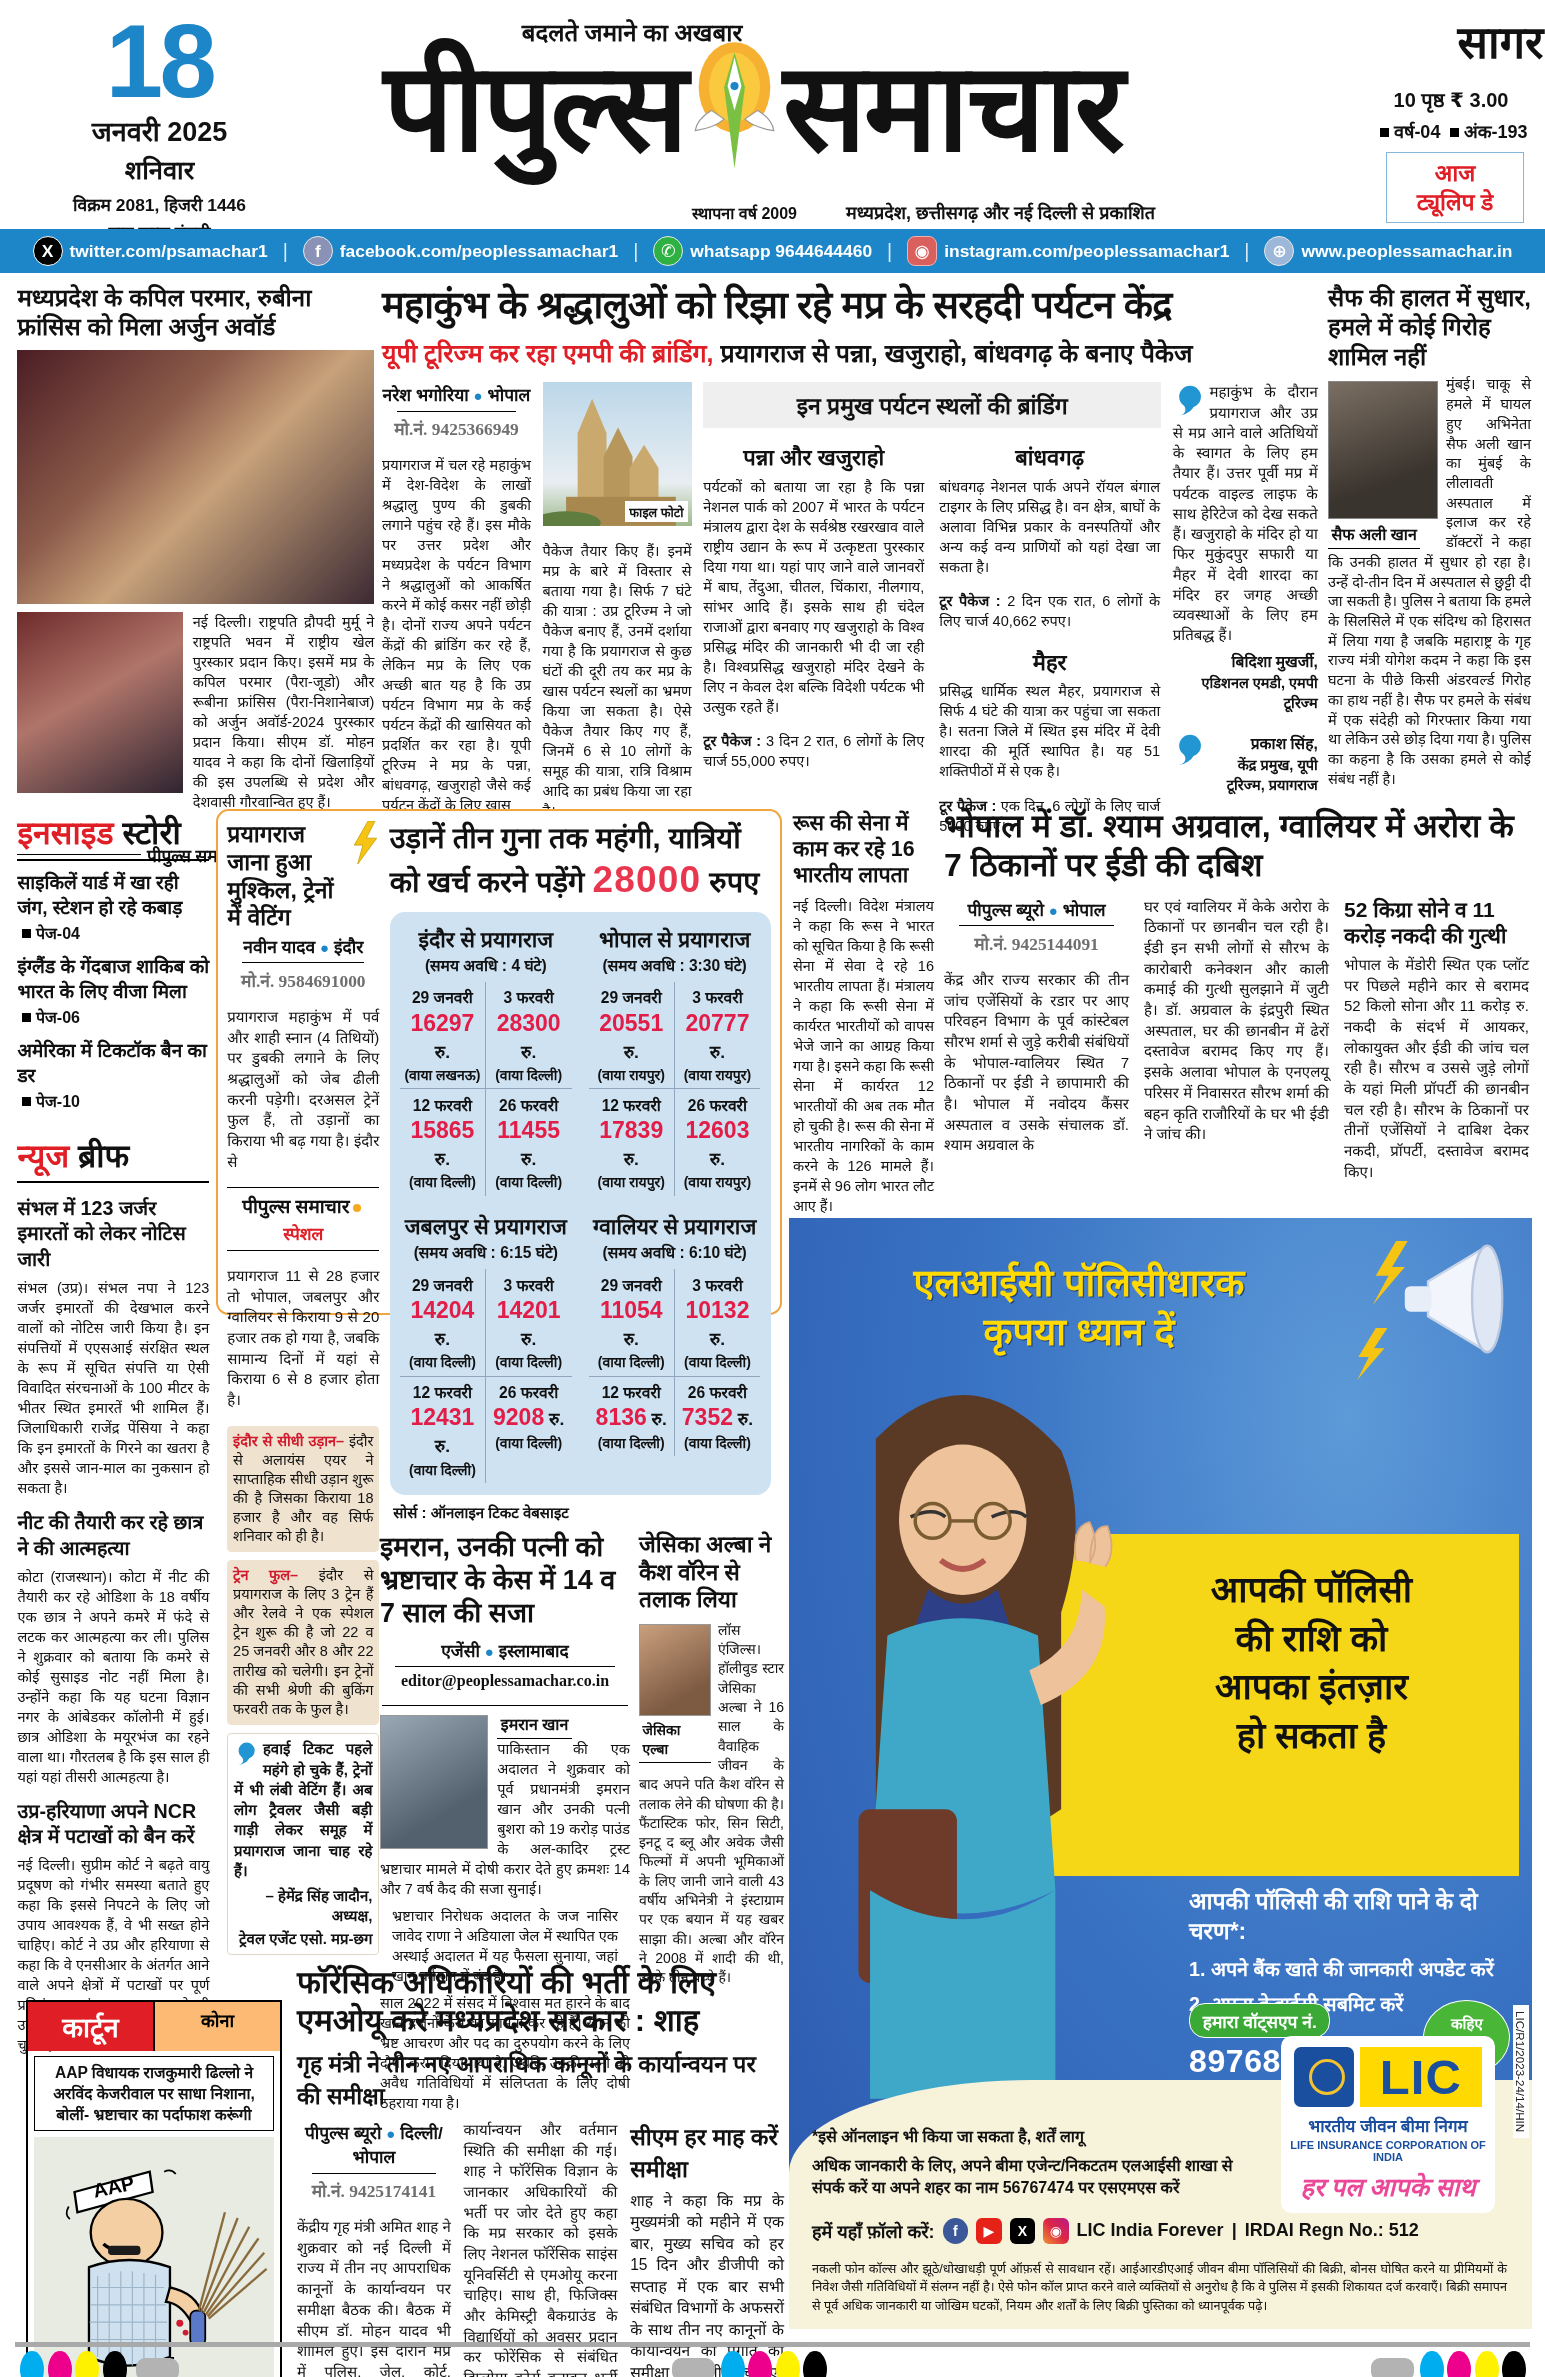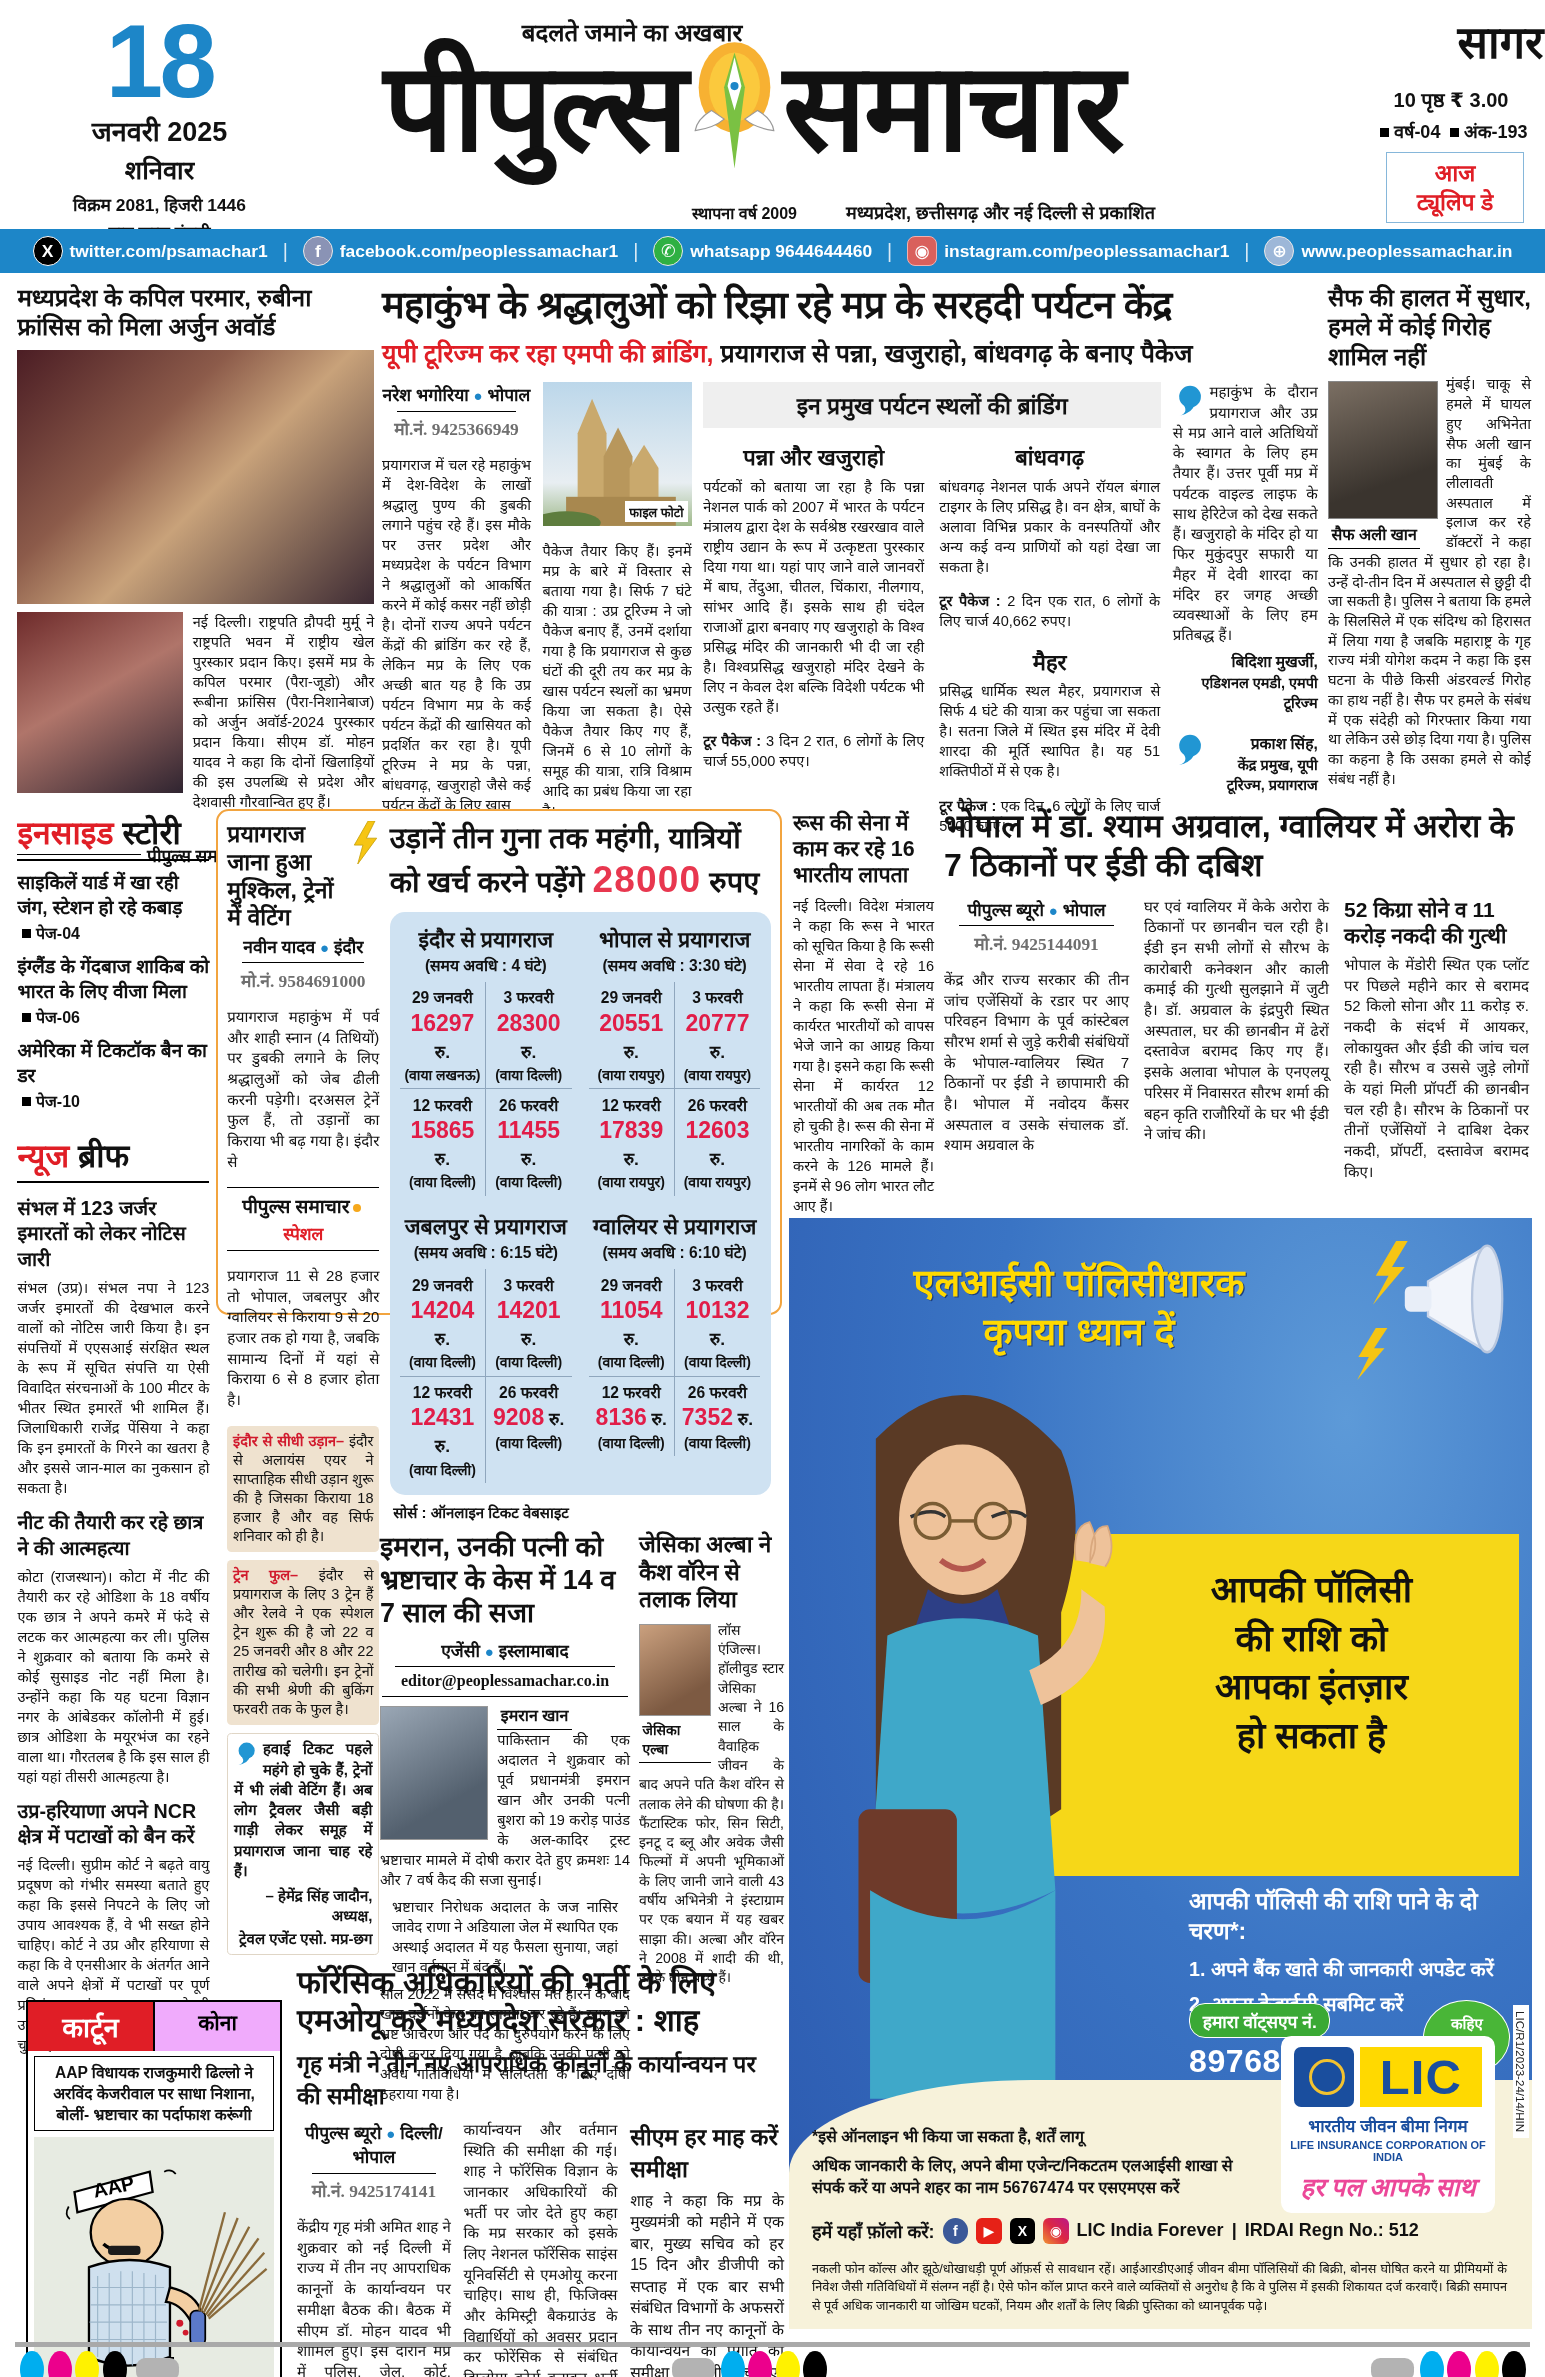--- a/index.html
+++ b/index.html
@@ -208,34 +208,34 @@
   .org-e{color:#1a4e9e;font-size:11px;font-weight:900;margin-top:2.3px;}
   .slogan{color:#ec4899;font-size:25.5px;font-weight:700;margin-top:5.8px;
       font-family:"Liberation Serif","DejaVu Serif",serif;font-style:italic;}
   .lic-ref{position:absolute;right:3.5px;bottom:191px;writing-mode:vertical-rl;font-size:11.6px;color:#222;background:#fff;
       padding:5.8px 1.2px;}
 
   
   .imran{left:380px;top:1531px;width:250px;}
   .imran .hl{font-size:27px;}
   .email{text-align:center;font-weight:900;font-size:16px;font-family:"Liberation Serif","DejaVu Serif",serif;
-     border-bottom:1.7px solid #000;padding-bottom:6px;margin:0 2.3px 5.8px;}
+     border-bottom:1.7px solid #000;padding-bottom:15px;margin:0 2.3px 5.8px;}
   .imran-ph{float:left;width:108px;height:134px;margin:3.5px 9.3px 3.5px 0;background:linear-gradient(150deg,#9aa7b5,#53606e 70%);
      border:0.6px solid #999;}
   .jessica{left:639px;top:1531px;width:145px;}
   .jessica .hl{font-size:22.6px;}
   .jes-ph{float:left;width:72px;height:92px;margin:3.5px 7px 2.3px 0;background:linear-gradient(150deg,#caa07e,#7d5a42 75%);
      border:0.6px solid #999;}
   .jessica .body-txt{font-size:14px;}
 
   
   .cartoon{left:26px;top:2000px;width:256px;border:2.3px solid #000;}
   .ct-head{display:flex;}
   .ct-head .r{background:#e01e26;color:#fff;font-size:27px;font-weight:900;flex:1;text-align:center;padding:5.8px 0;}
-  .ct-head .w{background:#f0abfc;color:#000;font-size:21px;font-weight:900;flex:1;text-align:center;padding:5.8px 0;
+  .ct-head .w{background:#fdba74;color:#000;font-size:18px;font-weight:900;flex:1;text-align:center;padding:5.8px 0;
       border-left:2.3px solid #000;}
   .ct-cap{border:1.7px solid #000;margin:5.8px;padding:4.6px;font-size:15.6px;font-weight:800;text-align:center;line-height:1.35;}
   .ct-canvas{margin:0 5.8px 5.8px;height:272px;background:#e7ebe2;position:relative;}
 
   
   .forensic{left:297px;top:1964px;width:487px;}
   .forensic .hl{font-size:31px;}
   .forensic .sub{font-size:23px;font-weight:800;margin-top:7px;}
   .fo-cols{display:flex;gap:12.7px;margin-top:9.3px;}
   .fo-col{width:154px;}

